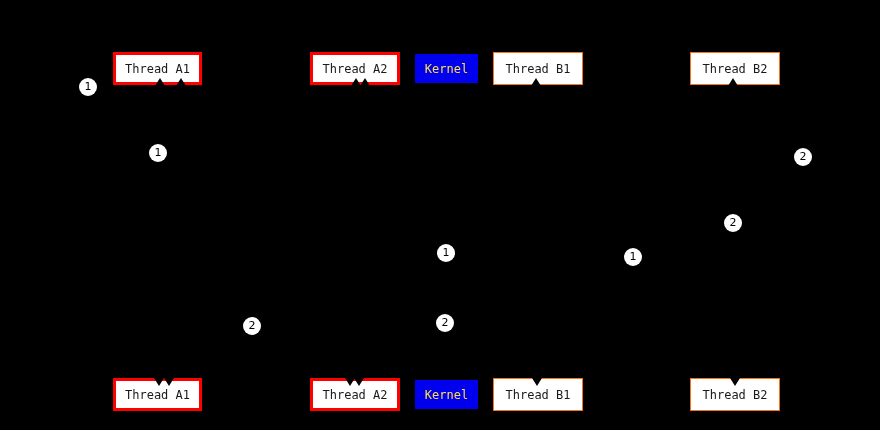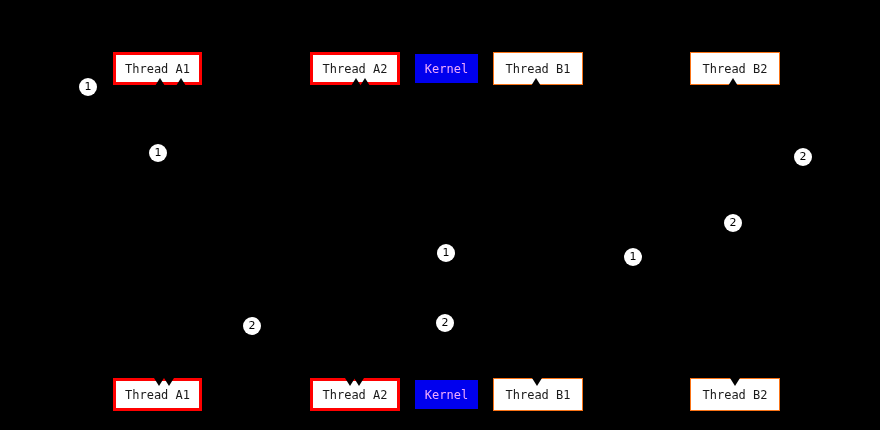--- a/index.html
+++ b/index.html
@@ -24,21 +24,21 @@
     justify-content: center;
     font-family: "DejaVu Sans Mono", monospace;
     font-size: 12px;
     color: #1a1a1a;
     white-space: nowrap;
   }
   .border-red  { border: 3px solid #ff0000; }
   .border-blue { border: 1px solid #f97316; }
   .kernel {
     background: #0000ee;
-    color: #f0abfc;
+    color: #fde047;
     border: none;
   }
   
   .pos-a1-top { left: 113px; top: 52px;  width: 89px; height: 33px; }
   .pos-a2-top { left: 310px; top: 52px;  width: 90px; height: 33px; }
   .pos-k-top  { left: 415px; top: 54px;  width: 63px; height: 29px; }
   .pos-b1-top { left: 493px; top: 52px;  width: 90px; height: 33px; }
   .pos-b2-top { left: 690px; top: 52px;  width: 90px; height: 33px; }
   
   .pos-a1-bot { left: 113px; top: 378px; width: 89px; height: 33px; }

